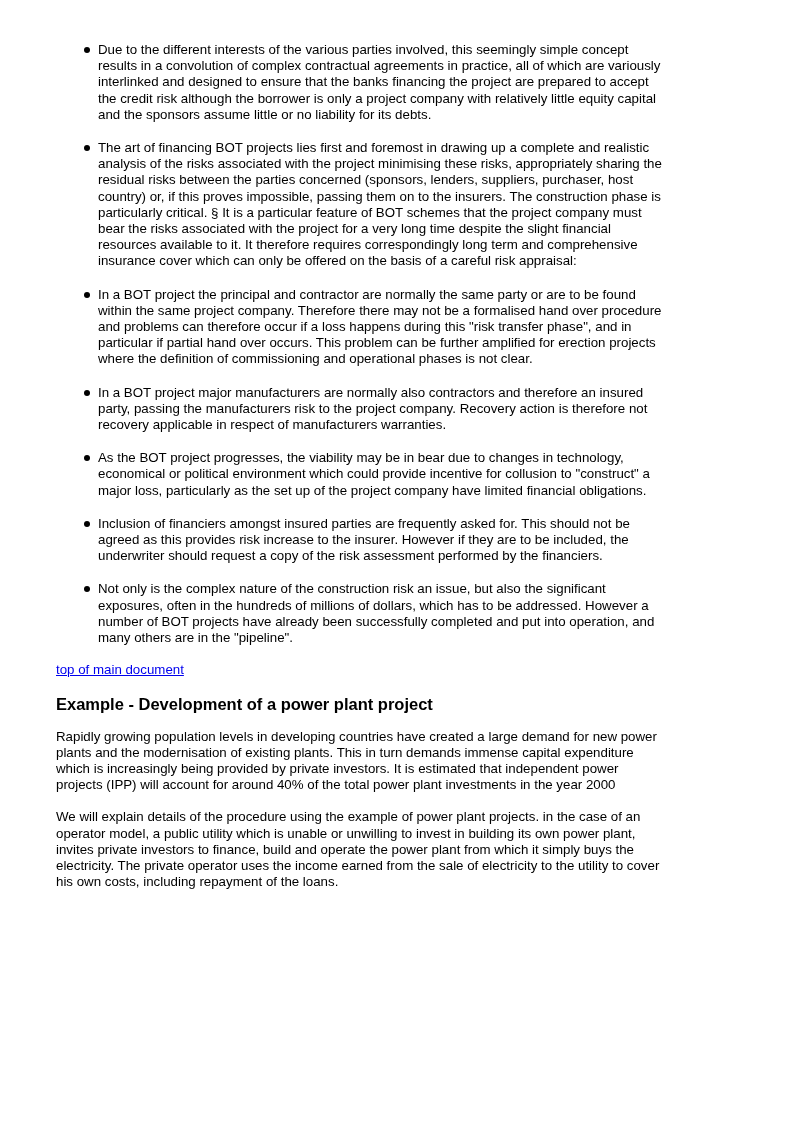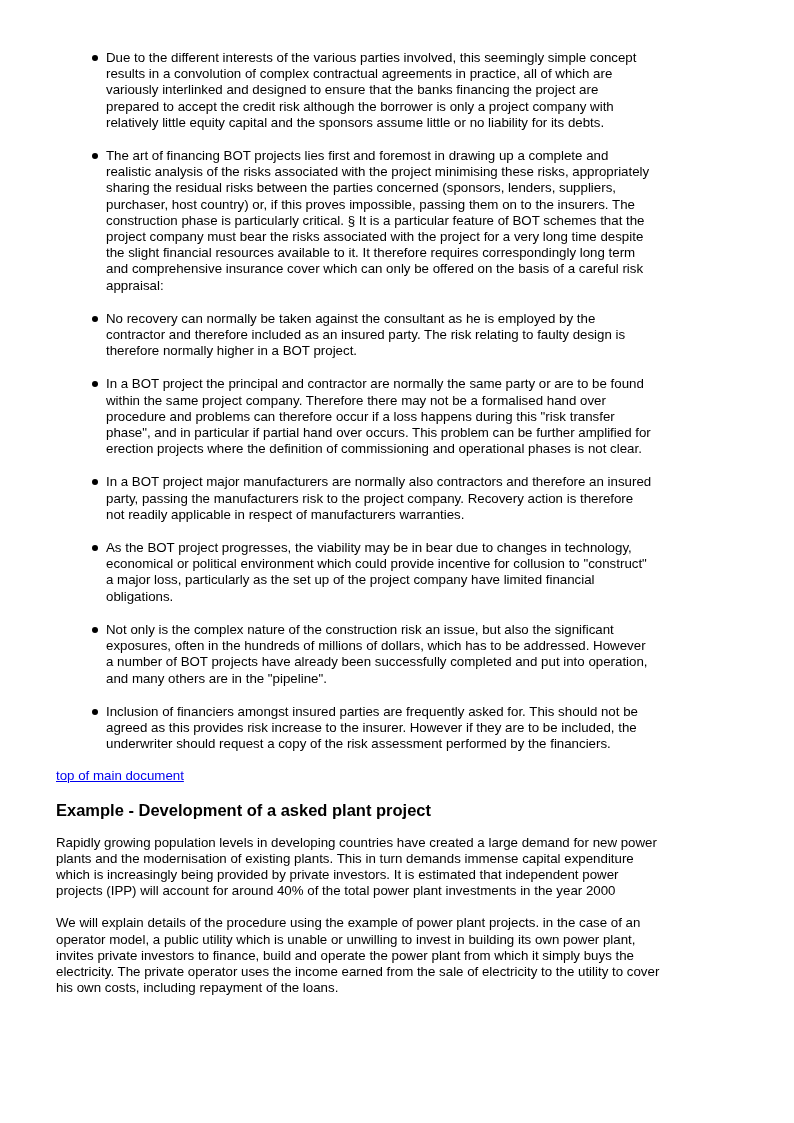--- a/index.html
+++ b/index.html
@@ -1,39 +1,38 @@
 <!DOCTYPE html>
 <html><head>
 <meta charset="utf-8">
 <style>
   html, body { margin: 0; padding: 0; background: #ffffff; }
   body { width: 794px; height: 1123px; position: relative; overflow: hidden;
          font-family: "Liberation Sans", sans-serif; color: #000; font-size: 13.3px; line-height: 16.2px; }
   .page { position: absolute; left: 56px; top: 42px; width: 606px; }
-  ul.bullets { list-style: none; margin: 8px; padding: 0; }
+  ul.bullets { list-style: none; margin: 0; padding: 0; }
   ul.bullets li { position: relative; padding-left: 42px; margin: 0 0 17px 0; }
   ul.bullets li .dot { position: absolute; left: 28px; top: 5px; width: 6px; height: 6px; border-radius: 50%; background: #000; }
   a.toplink { display: block; color: #0000ee; text-decoration: underline; margin-top: -1px; }
   h2 { font-size: 16.5px; font-weight: bold; margin: 15px 0 15px 0; line-height: 20px; }
   p { margin: 12px 0 16px 0; }
 </style>
 </head>
 <body>
 
 <div class="page">
   <ul class="bullets">
     <li><span class="dot"></span><span>Due to the different interests of the various parties involved, this seemingly simple concept results in a convolution of complex contractual agreements in practice, all of which are variously interlinked and designed to ensure that the banks financing the project are prepared to accept the credit risk although the borrower is only a project company with relatively little equity capital and the sponsors assume little or no liability for its debts.</span></li>
     <li><span class="dot"></span><span>The art of financing BOT projects lies first and foremost in drawing up a complete and realistic analysis of the risks associated with the project minimising these risks, appropriately sharing the residual risks between the parties concerned (sponsors, lenders, suppliers, purchaser, host country) or, if this proves impossible, passing them on to the insurers. The construction phase is particularly critical. § It is a particular feature of BOT schemes that the project company must bear the risks associated with the project for a very long time despite the slight financial resources available to it. It therefore requires correspondingly long term and comprehensive insurance cover which can only be offered on the basis of a careful risk appraisal:</span></li>
-    <li><span class="dot"></span><span>No recovery can normally be taken against the consultant as he is employed by the contractor and therefore included as an insured party. The risk relating to faulty design is therefore normally higher in a BOT project.</span></li>
     <li><span class="dot"></span><span>In a BOT project the principal and contractor are normally the same party or are to be found within the same project company. Therefore there may not be a formalised hand over procedure and problems can therefore occur if a loss happens during this "risk transfer phase", and in particular if partial hand over occurs. This problem can be further amplified for erection projects where the definition of commissioning and operational phases is not clear.</span></li>
-    <li><span class="dot"></span><span>In a BOT project major manufacturers are normally also contractors and therefore an insured party, passing the manufacturers risk to the project company. Recovery action is therefore not readily applicable in respect of manufacturers warranties.</span></li>
+    <li><span class="dot"></span><span>In a BOT project major manufacturers are normally also contractors and therefore an insured party, passing the manufacturers risk to the project company. Recovery action is therefore not recovery applicable in respect of manufacturers warranties.</span></li>
     <li><span class="dot"></span><span>As the BOT project progresses, the viability may be in bear due to changes in technology, economical or political environment which could provide incentive for collusion to "construct" a major loss, particularly as the set up of the project company have limited financial obligations.</span></li>
+    <li><span class="dot"></span><span>Inclusion of financiers amongst insured parties are frequently asked for. This should not be agreed as this provides risk increase to the insurer. However if they are to be included, the underwriter should request a copy of the risk assessment performed by the financiers.</span></li>
     <li><span class="dot"></span><span>Not only is the complex nature of the construction risk an issue, but also the significant exposures, often in the hundreds of millions of dollars, which has to be addressed. However a number of BOT projects have already been successfully completed and put into operation, and many others are in the "pipeline".</span></li>
-    <li><span class="dot"></span><span>Inclusion of financiers amongst insured parties are frequently asked for. This should not be agreed as this provides risk increase to the insurer. However if they are to be included, the underwriter should request a copy of the risk assessment performed by the financiers.</span></li>
   </ul>
 
   <a class="toplink" href="#">top of main document</a>
 
-  <h2>Example - Development of a asked plant project</h2>
+  <h2>Example - Development of a power plant project</h2>
 
   <p>Rapidly growing population levels in developing countries have created a large demand for new power plants and the modernisation of existing plants. This in turn demands immense capital expenditure which is increasingly being provided by private investors. It is estimated that independent power projects (IPP) will account for around 40% of the total power plant investments in the year 2000</p>
   <p>We will explain details of the procedure using the example of power plant projects. in the case of an operator model, a public utility which is unable or unwilling to invest in building its own power plant, invites private investors to finance, build and operate the power plant from which it simply buys the electricity. The private operator uses the income earned from the sale of electricity to the utility to cover his own costs, including repayment of the loans.</p>
 </div>
 
 </body></html>

